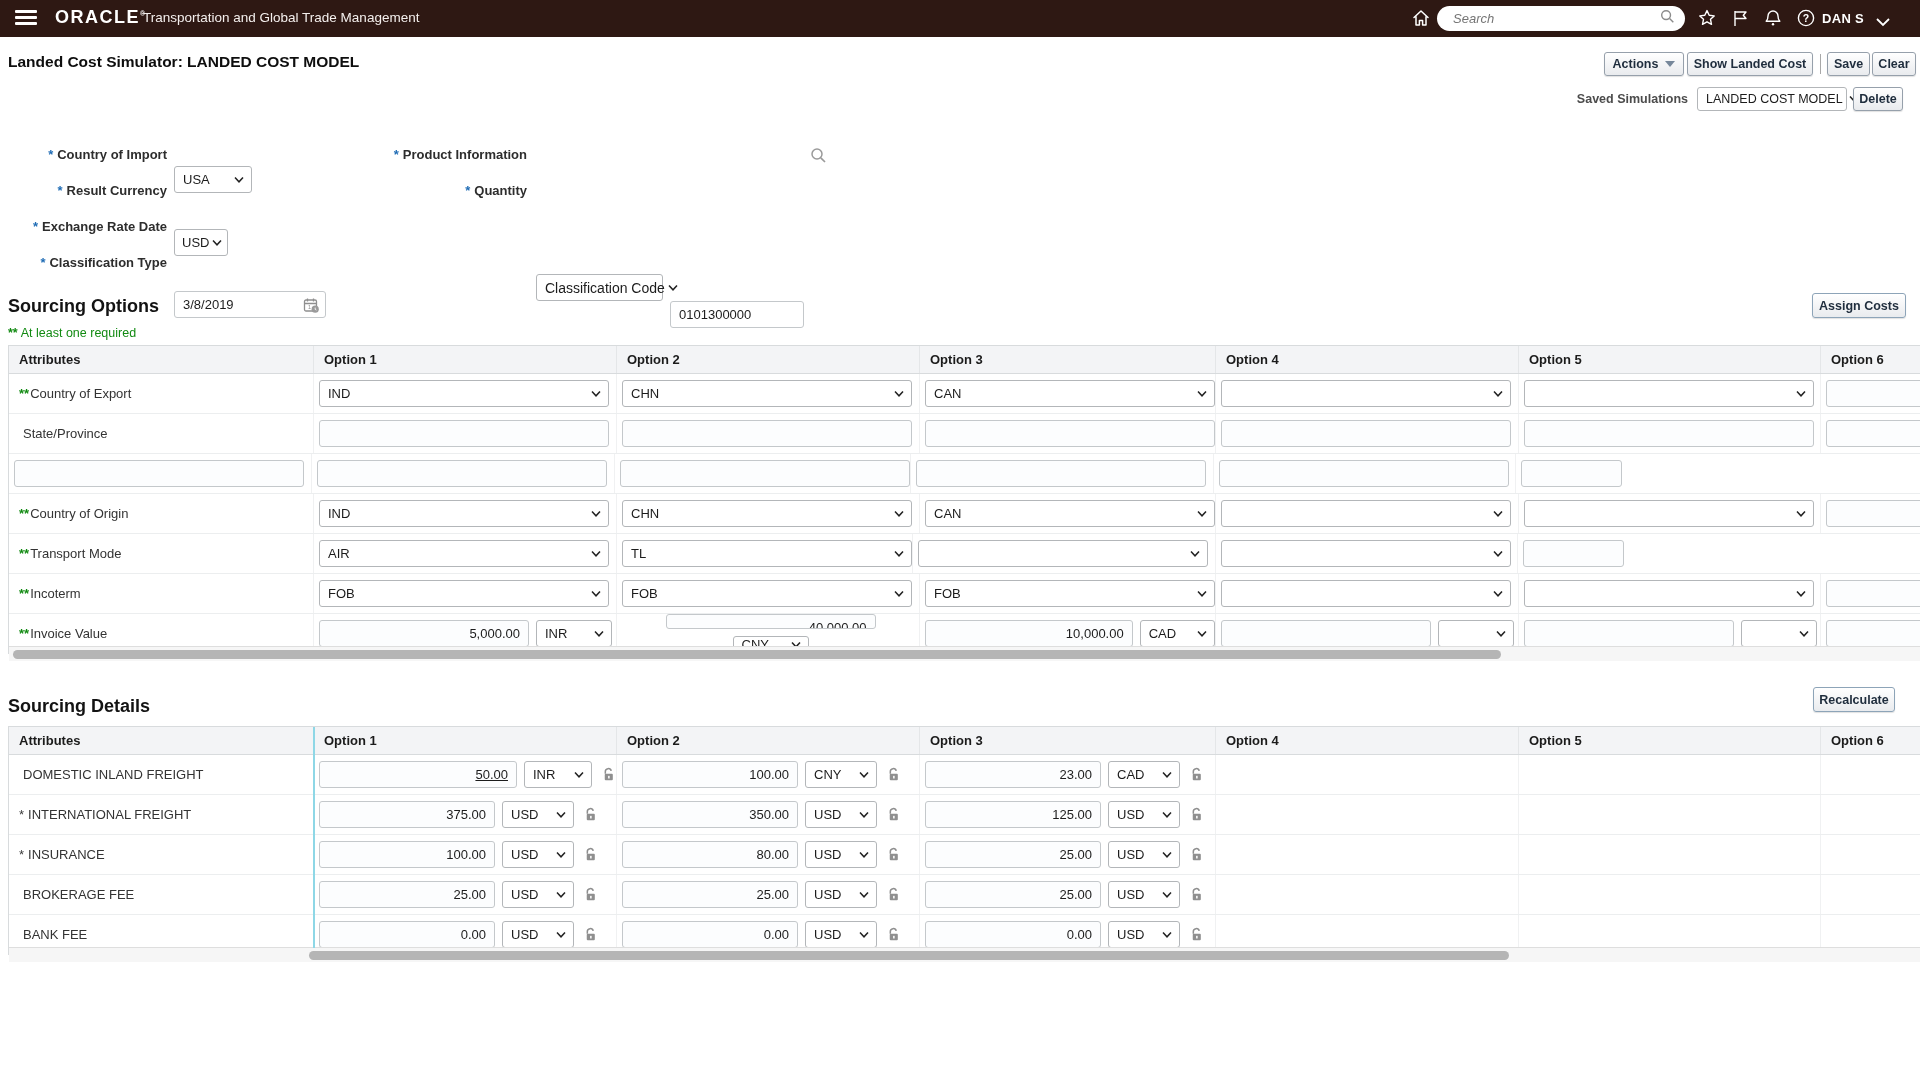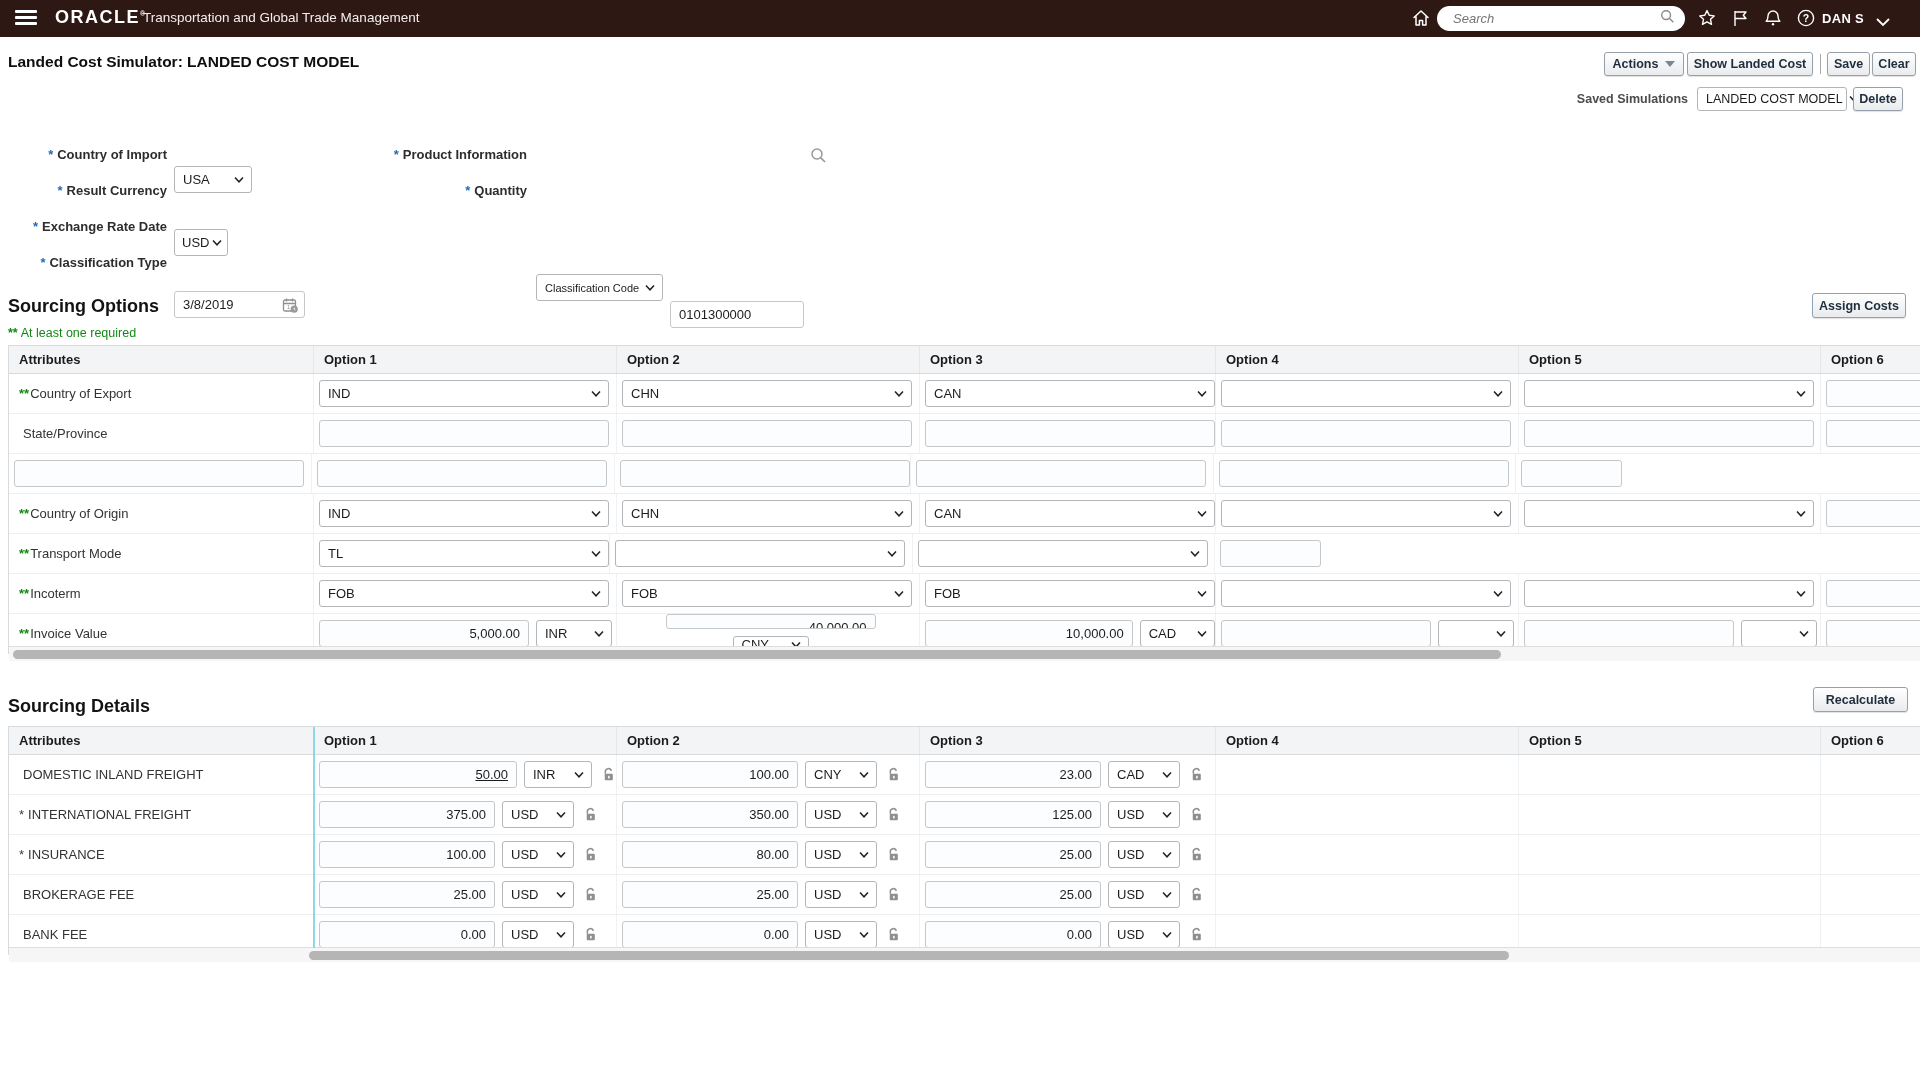--- a/index.html
+++ b/index.html
@@ -155,21 +155,21 @@
   <div class="sel abs" style="left:174px;top:178px;width:54px;padding:0 5px 0 7px;">
     <span class="selv">USD</span>
     <span class="chv" style="margin-left:3px;">
         <svg width="10" height="6" viewBox="0 0 10 6">
           <path d="M1 .5l4 4.3L9 .5" fill="none" stroke="#222" stroke-width="1.5"></path>
         </svg>
       </span>
   </div>
 
   <div class="flabel" style="left:-3px;top:219px;"><span class="star">*</span><span>Exchange Rate Date</span></div>
-  <div class="inp abs" style="left:174px;top:213px;width:131px;background:#fff;">
+  <div class="inp abs" style="left:174px;top:213px;width:152px;background:#fff;">
     <span>3/8/2019</span>
     <span class="abs iconbtn" style="right:5px;top:5px;">
       <svg width="17" height="17" viewBox="0 0 17 17">
           <rect x="1.5" y="3" width="12" height="11" rx="1.5" fill="none" stroke="#8f8f8f" stroke-width="1.3"></rect>
           <path d="M4.5 1.5v3M10.5 1.5v3M1.5 6.5h12" stroke="#8f8f8f" stroke-width="1.3"></path>
           <text x="5" y="11.6" font-size="5.5" fill="#8f8f8f" font-family="Liberation Sans,sans-serif">1</text>
           <circle cx="12.2" cy="12.2" r="3.6" fill="#9a9a9a"></circle>
           <path d="M12.2 10.6v1.8l1.2.7" stroke="#fff" stroke-width=".9" fill="none"></path>
         </svg>
     </span>
@@ -179,21 +179,21 @@
   <div class="sel abs" style="left:174px;top:249px;width:72px;padding:0 5px 0 7px;">
     <span class="selv">HTS US</span>
     <span class="chv" style="margin-left:3px;">
         <svg width="10" height="6" viewBox="0 0 10 6">
           <path d="M1 .5l4 4.3L9 .5" fill="none" stroke="#222" stroke-width="1.5"></path>
         </svg>
       </span>
   </div>
 
   <div class="flabel" style="left:357px;top:147px;"><span class="star">*</span><span>Product Information</span></div>
-  <div class="sel abs" style="left:536px;top:142px;width:127px;font-size:11px;">
+  <div class="sel abs" style="left:536px;top:142px;width:127px;font-size:14px;">
     <span class="selv">Classification Code</span>
     <span class="chv" style="margin-left:3px;">
         <svg width="10" height="6" viewBox="0 0 10 6">
           <path d="M1 .5l4 4.3L9 .5" fill="none" stroke="#222" stroke-width="1.5"></path>
         </svg>
       </span>
   </div>
   <div class="inp abs" style="left:670px;top:142px;width:134px;background:#fff;">
     <span>0101300000</span>
   </div>
@@ -405,20 +405,30 @@
         </div>
         <div class="tc oc clip" style="width: 106px; border-right: none;">
           <div class="inp" style="width: 140px;"></div>
         </div>
       </div>
       <div class="trow">
         <div class="tc acell" style="width: 305px;">
           <span class="req-g">**</span>
           <span>Transport Mode</span>
         </div>
+        <div class="tc oc" style="width: 303px;">
+          <div class="sel" style="width: 290px;">
+            <span class="selv">AIR</span>
+            <span class="chv">
+              <svg width="10" height="6" viewBox="0 0 10 6">
+                <path d="M1 .5l4 4.3L9 .5" fill="none" stroke="#222" stroke-width="1.5"></path>
+              </svg>
+            </span>
+          </div>
+        </div>
         <div class="tc oc" style="width: 296px;">
           <div class="sel" style="width: 290px;">
             <span class="selv">TL</span>
             <span class="chv">
               <svg width="10" height="6" viewBox="0 0 10 6">
                 <path d="M1 .5l4 4.3L9 .5" fill="none" stroke="#222" stroke-width="1.5"></path>
               </svg>
             </span>
           </div>
         </div>
@@ -568,21 +578,21 @@
         <div class="tc oc clip" style="width: 106px; border-right: none;">
           <div class="inp" style="width: 140px;"></div>
         </div>
       </div>
     </div>
   <div class="hscroll abs" style="left:9px;top:646px;width:1911px;">
     <div class="hthumb" style="left:4px;width:1488px;"></div>
   </div>
 
   <div class="h2" style="left:8px;top:696px;">Sourcing Details</div>
-  <div class="btn" style="left:1813px;top:687px;width:95px;height:25px;border-color:#8da4b8;">Recalculate</div>
+  <div class="btn" style="left:1813px;top:687px;width:82px;height:25px;border-color:#8da4b8;">Recalculate</div>
 
   <div class="tbl" id="sd-tbl" style="left:8px;top:726px;">
     <div class="cyan" style="left:304px;top:0;height:221px;"></div>
   <div class="thead">
         <div class="tc" style="width: 305px; height: 27px;">
           <span>Attributes</span>
         </div>
         <div class="tc" style="width: 303px; height: 27px;">
           <span>Option 1</span>
         </div>

